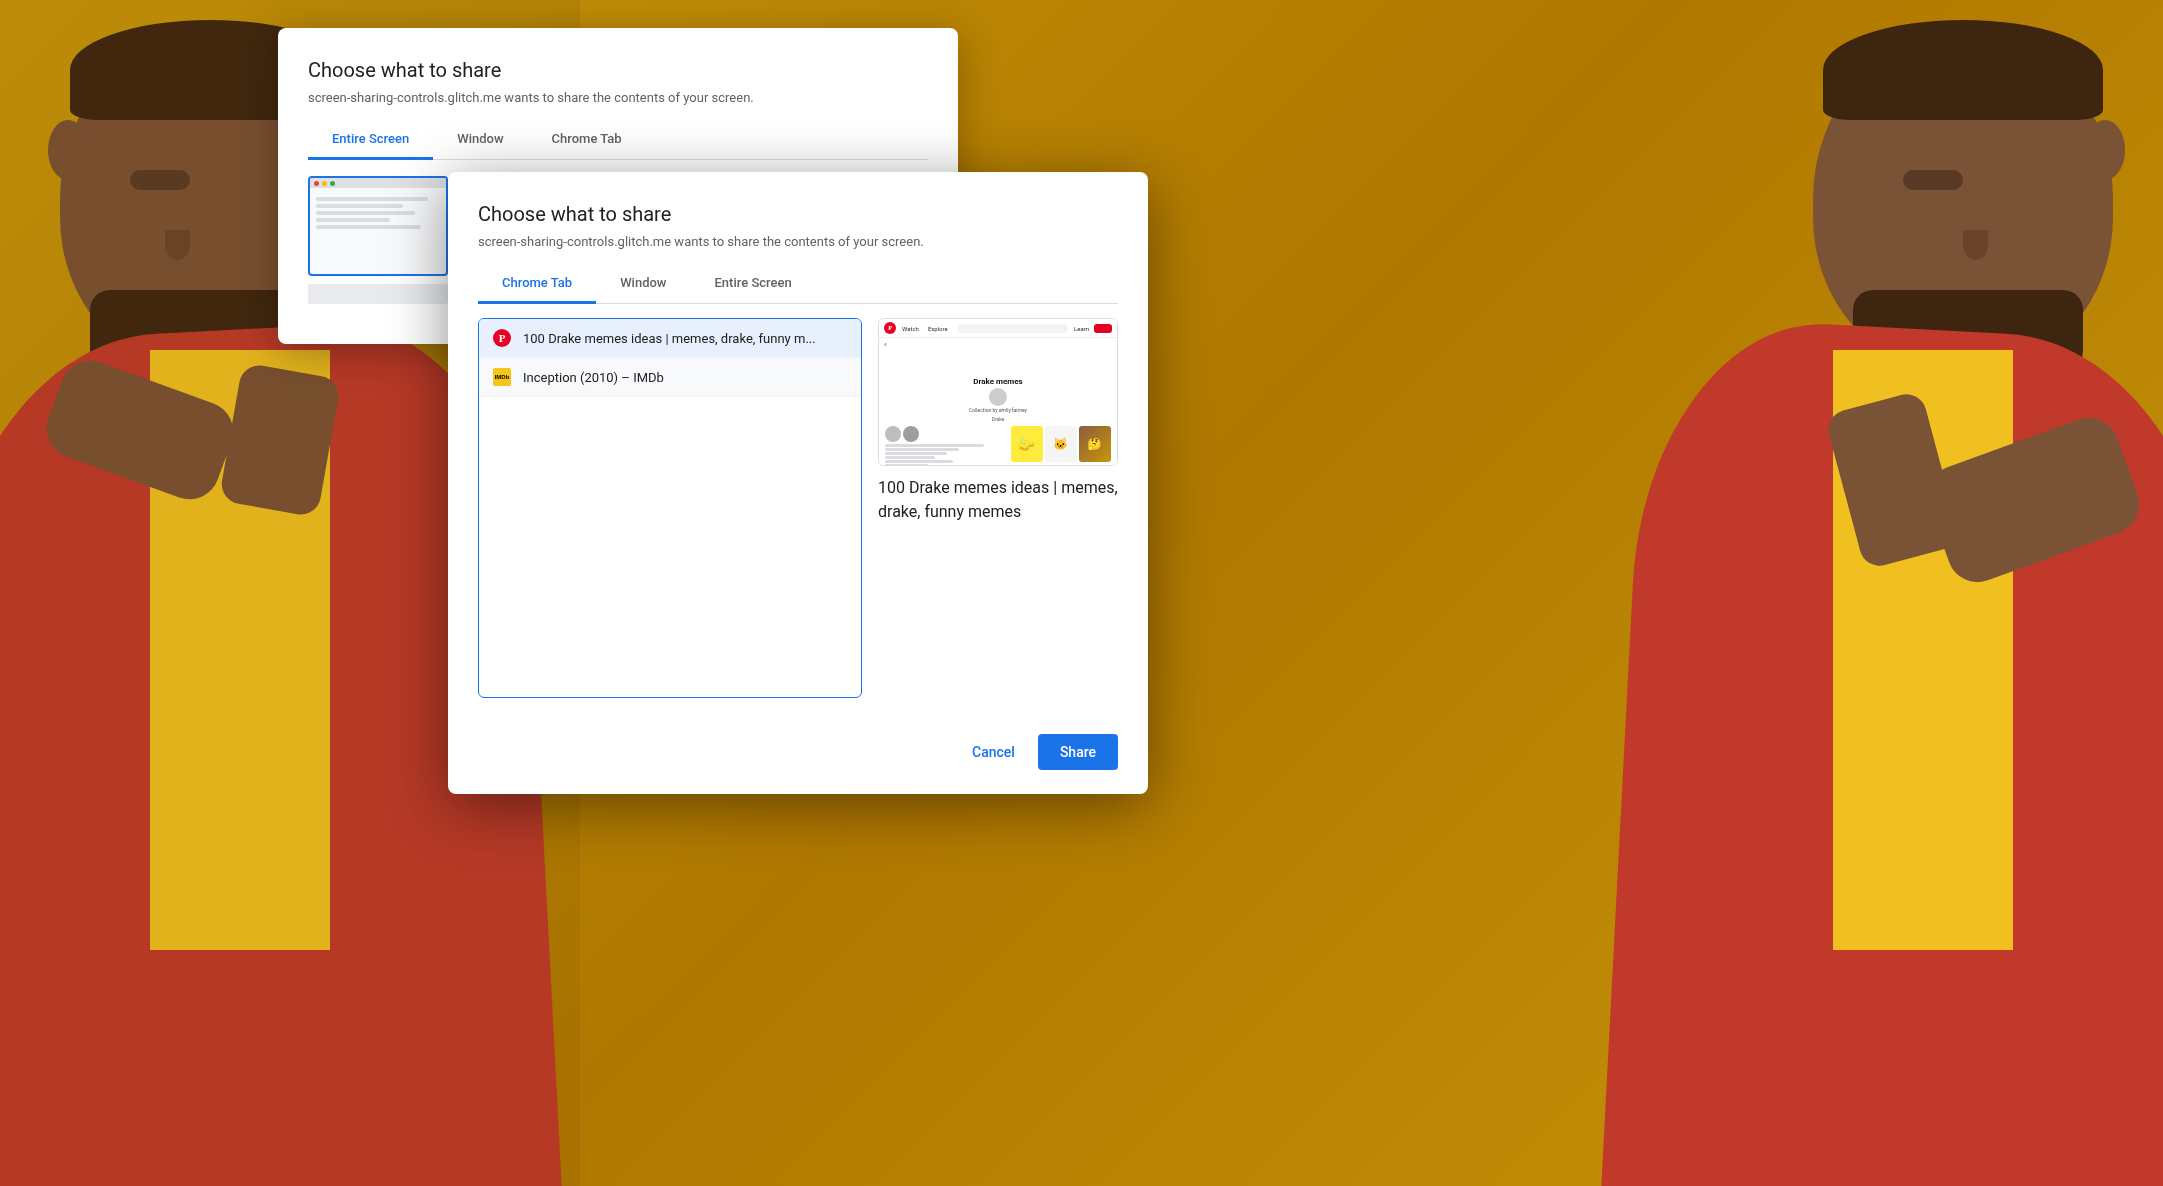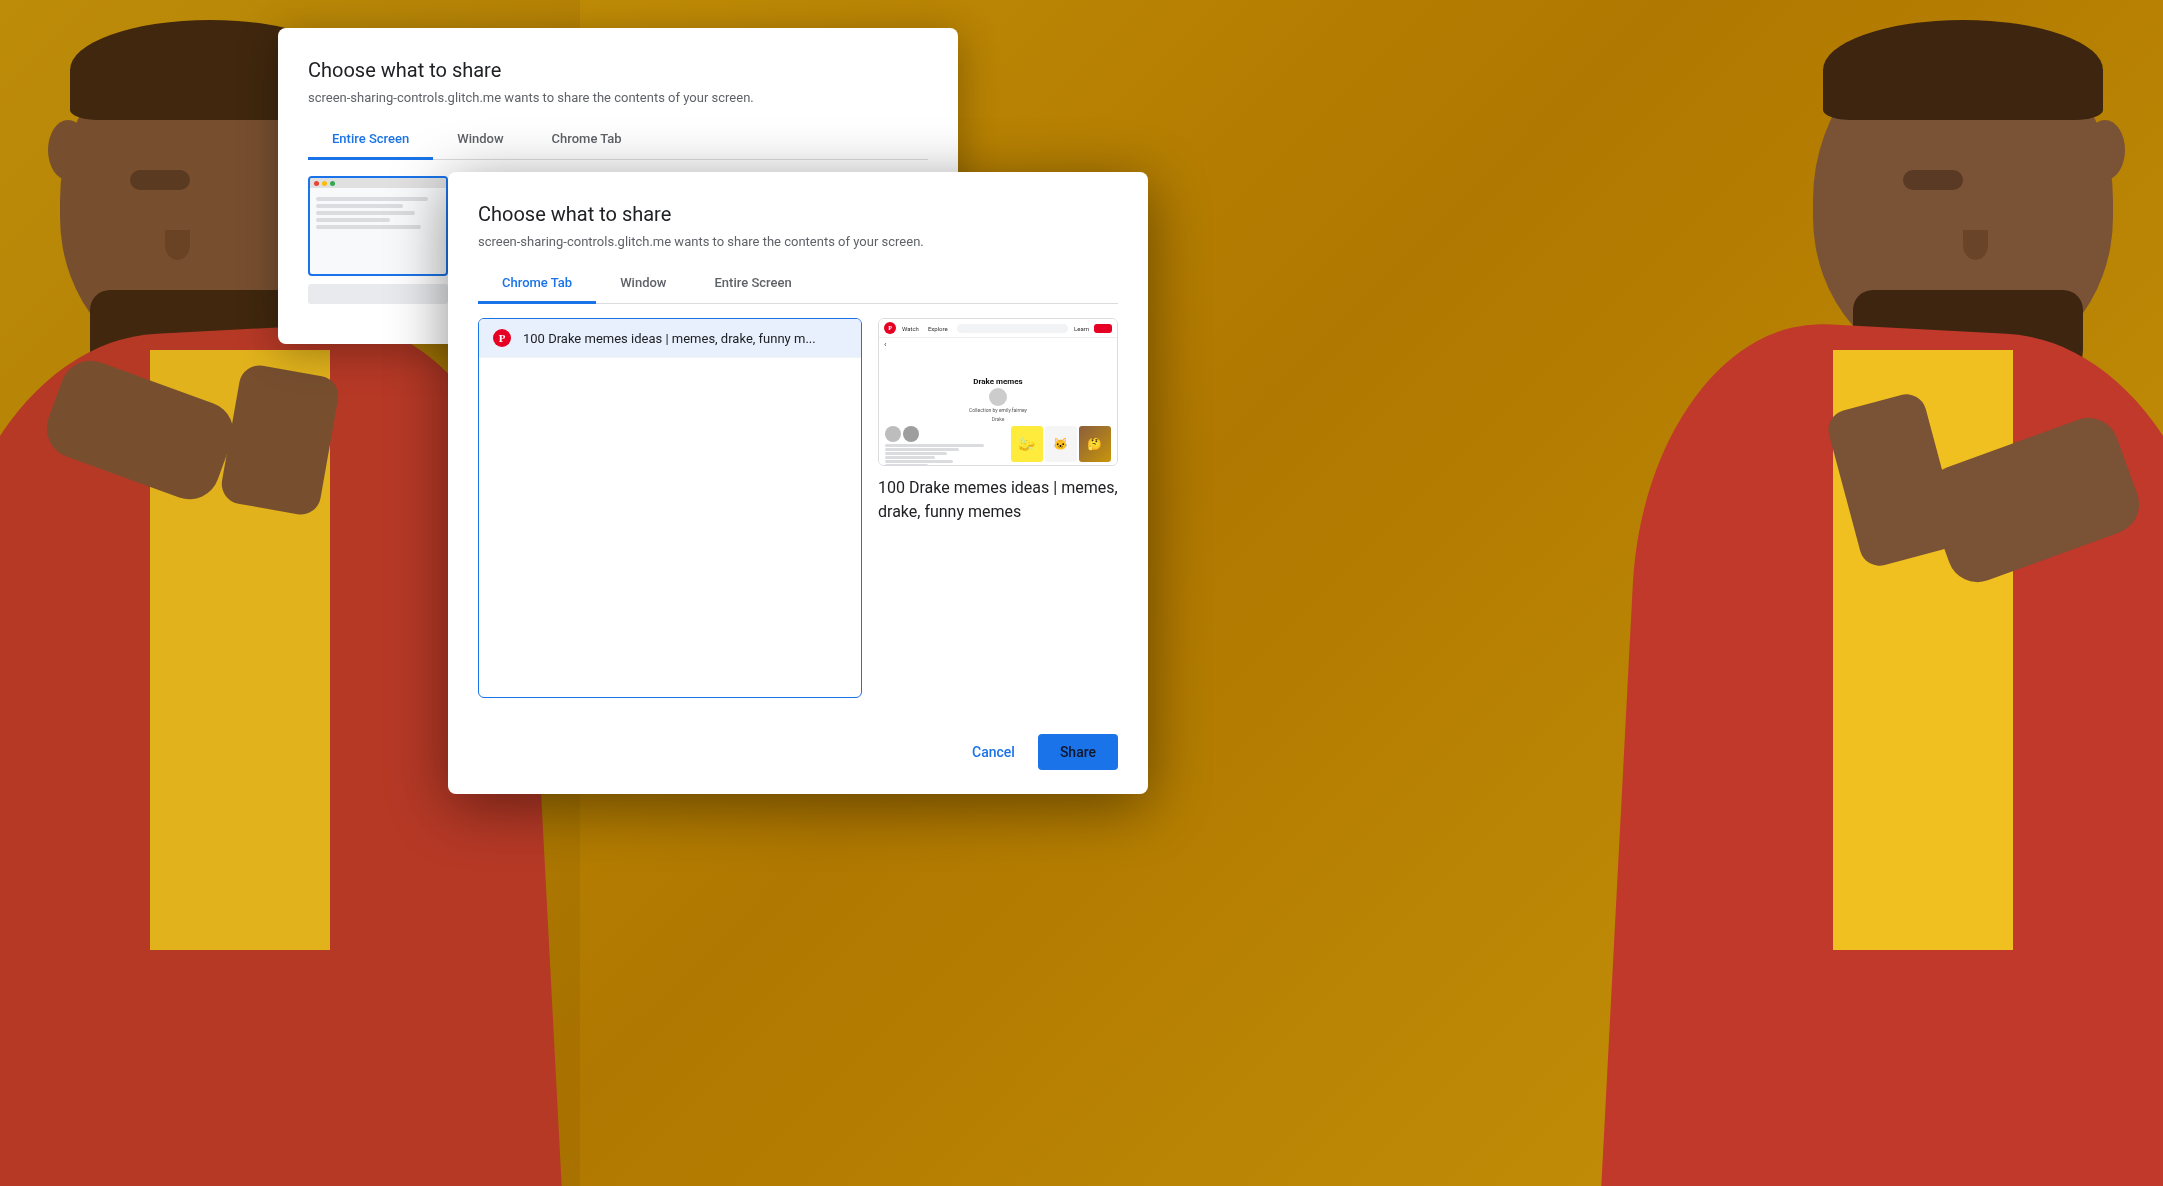--- a/index.html
+++ b/index.html
@@ -105,20 +105,24 @@
 
   <div style="display:flex;margin-top:14px;gap:16px;">
 
     <div style="flex:1;border:1.5px solid #1a73e8;border-radius:6px;overflow:hidden;min-height:380px;background:#fff;">
 
       <div style="display:flex;align-items:center;padding:10px 14px;cursor:pointer;gap:12px;font-size:13px;color:#202124;background:#e8f0fe;border-bottom:1px solid #f1f3f4;font-family:-apple-system,BlinkMacSystemFont,'Segoe UI',Roboto,sans-serif;">
         <div style="width:18px;height:18px;background:#e60023;border-radius:50%;flex-shrink:0;display:flex;align-items:center;justify-content:center;font-size:11px;font-weight:bold;color:white;font-family:serif;">P</div>
         <span style="white-space:nowrap;overflow:hidden;text-overflow:ellipsis;">100 Drake memes ideas | memes, drake, funny m...</span>
       </div>
 
+      <div style="display:flex;align-items:center;padding:10px 14px;cursor:pointer;gap:12px;font-size:13px;color:#202124;background:#f8f9fa;border-bottom:1px solid #f1f3f4;font-family:-apple-system,BlinkMacSystemFont,'Segoe UI',Roboto,sans-serif;">
+        <div style="width:18px;height:18px;background:#f5c518;border-radius:2px;flex-shrink:0;display:flex;align-items:center;justify-content:center;font-size:6px;font-weight:900;color:#000;font-family:sans-serif;">IMDb</div>
+        <span style="white-space:nowrap;overflow:hidden;text-overflow:ellipsis;">Inception (2010) – IMDb</span>
+      </div>
     </div>
 
     <div style="width:240px;flex-shrink:0;">
 
       <div style="width:240px;height:148px;background:#f1f3f4;border-radius:6px;overflow:hidden;margin-bottom:10px;border:1px solid #dadce0;">
 
         <div style="width:100%;height:100%;background:white;display:flex;flex-direction:column;">
 
           <div style="display:flex;align-items:center;padding:3px 5px;gap:3px;background:white;border-bottom:1px solid #eee;">
             <div style="width:12px;height:12px;background:#e60023;border-radius:50%;flex-shrink:0;display:flex;align-items:center;justify-content:center;font-size:6px;color:white;font-weight:bold;font-family:serif;">P</div>
@@ -168,15 +172,15 @@
           </div>
         </div>
       </div>
 
       <div style="font-size:16px;color:#202124;line-height:1.5;font-family:-apple-system,BlinkMacSystemFont,'Segoe UI',Roboto,sans-serif;">100 Drake memes ideas | memes, drake, funny memes</div>
     </div>
   </div>
 
   <div style="display:flex;justify-content:flex-end;margin-top:20px;padding-top:16px;">
     <button style="padding:9px 22px;border-radius:4px;font-size:14px;font-weight:500;cursor:pointer;background:transparent;color:#1a73e8;border:1px solid transparent;font-family:-apple-system,BlinkMacSystemFont,'Segoe UI',Roboto,sans-serif;">Cancel</button>
-    <button style="padding:9px 22px;border-radius:4px;font-size:14px;font-weight:500;cursor:pointer;background:#1a73e8;color:#0f172a;border:none;font-family:-apple-system,BlinkMacSystemFont,'Segoe UI',Roboto,sans-serif;">Share</button>
+    <button style="padding:9px 22px;border-radius:4px;font-size:14px;font-weight:500;cursor:pointer;background:#1a73e8;color:#ffffff;border:none;font-family:-apple-system,BlinkMacSystemFont,'Segoe UI',Roboto,sans-serif;">Share</button>
   </div>
 </div>
 
 </body></html>

